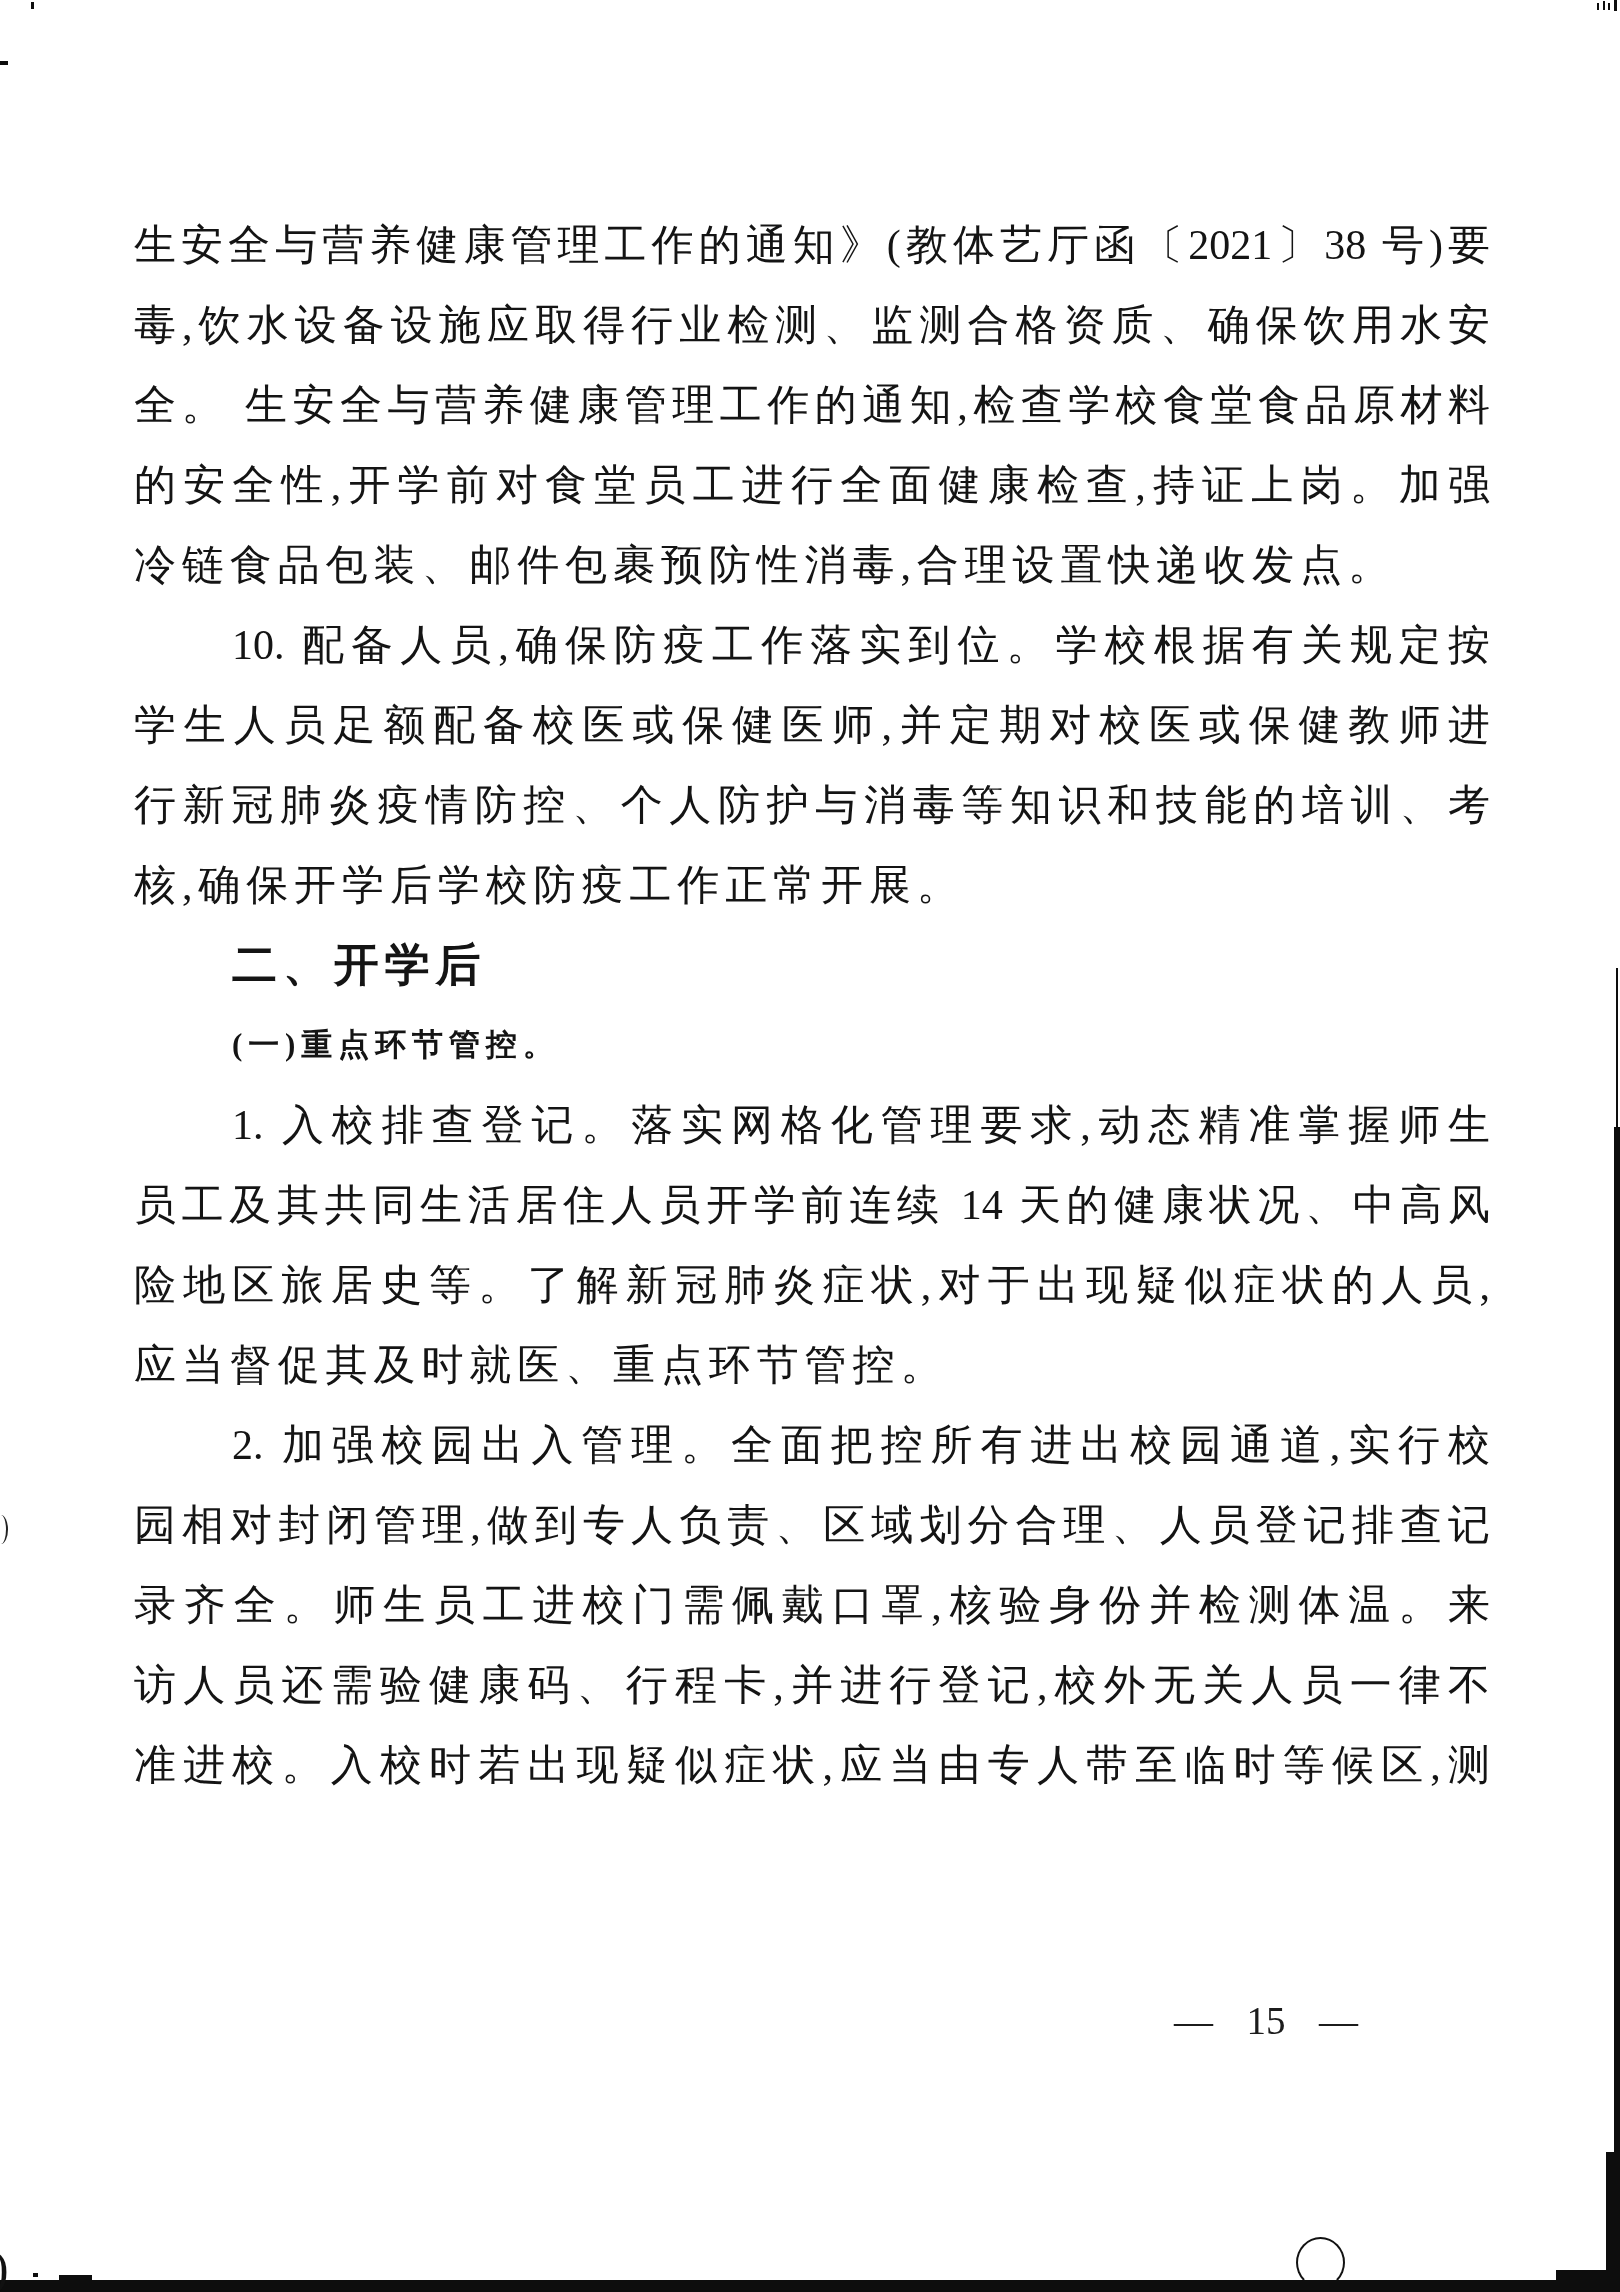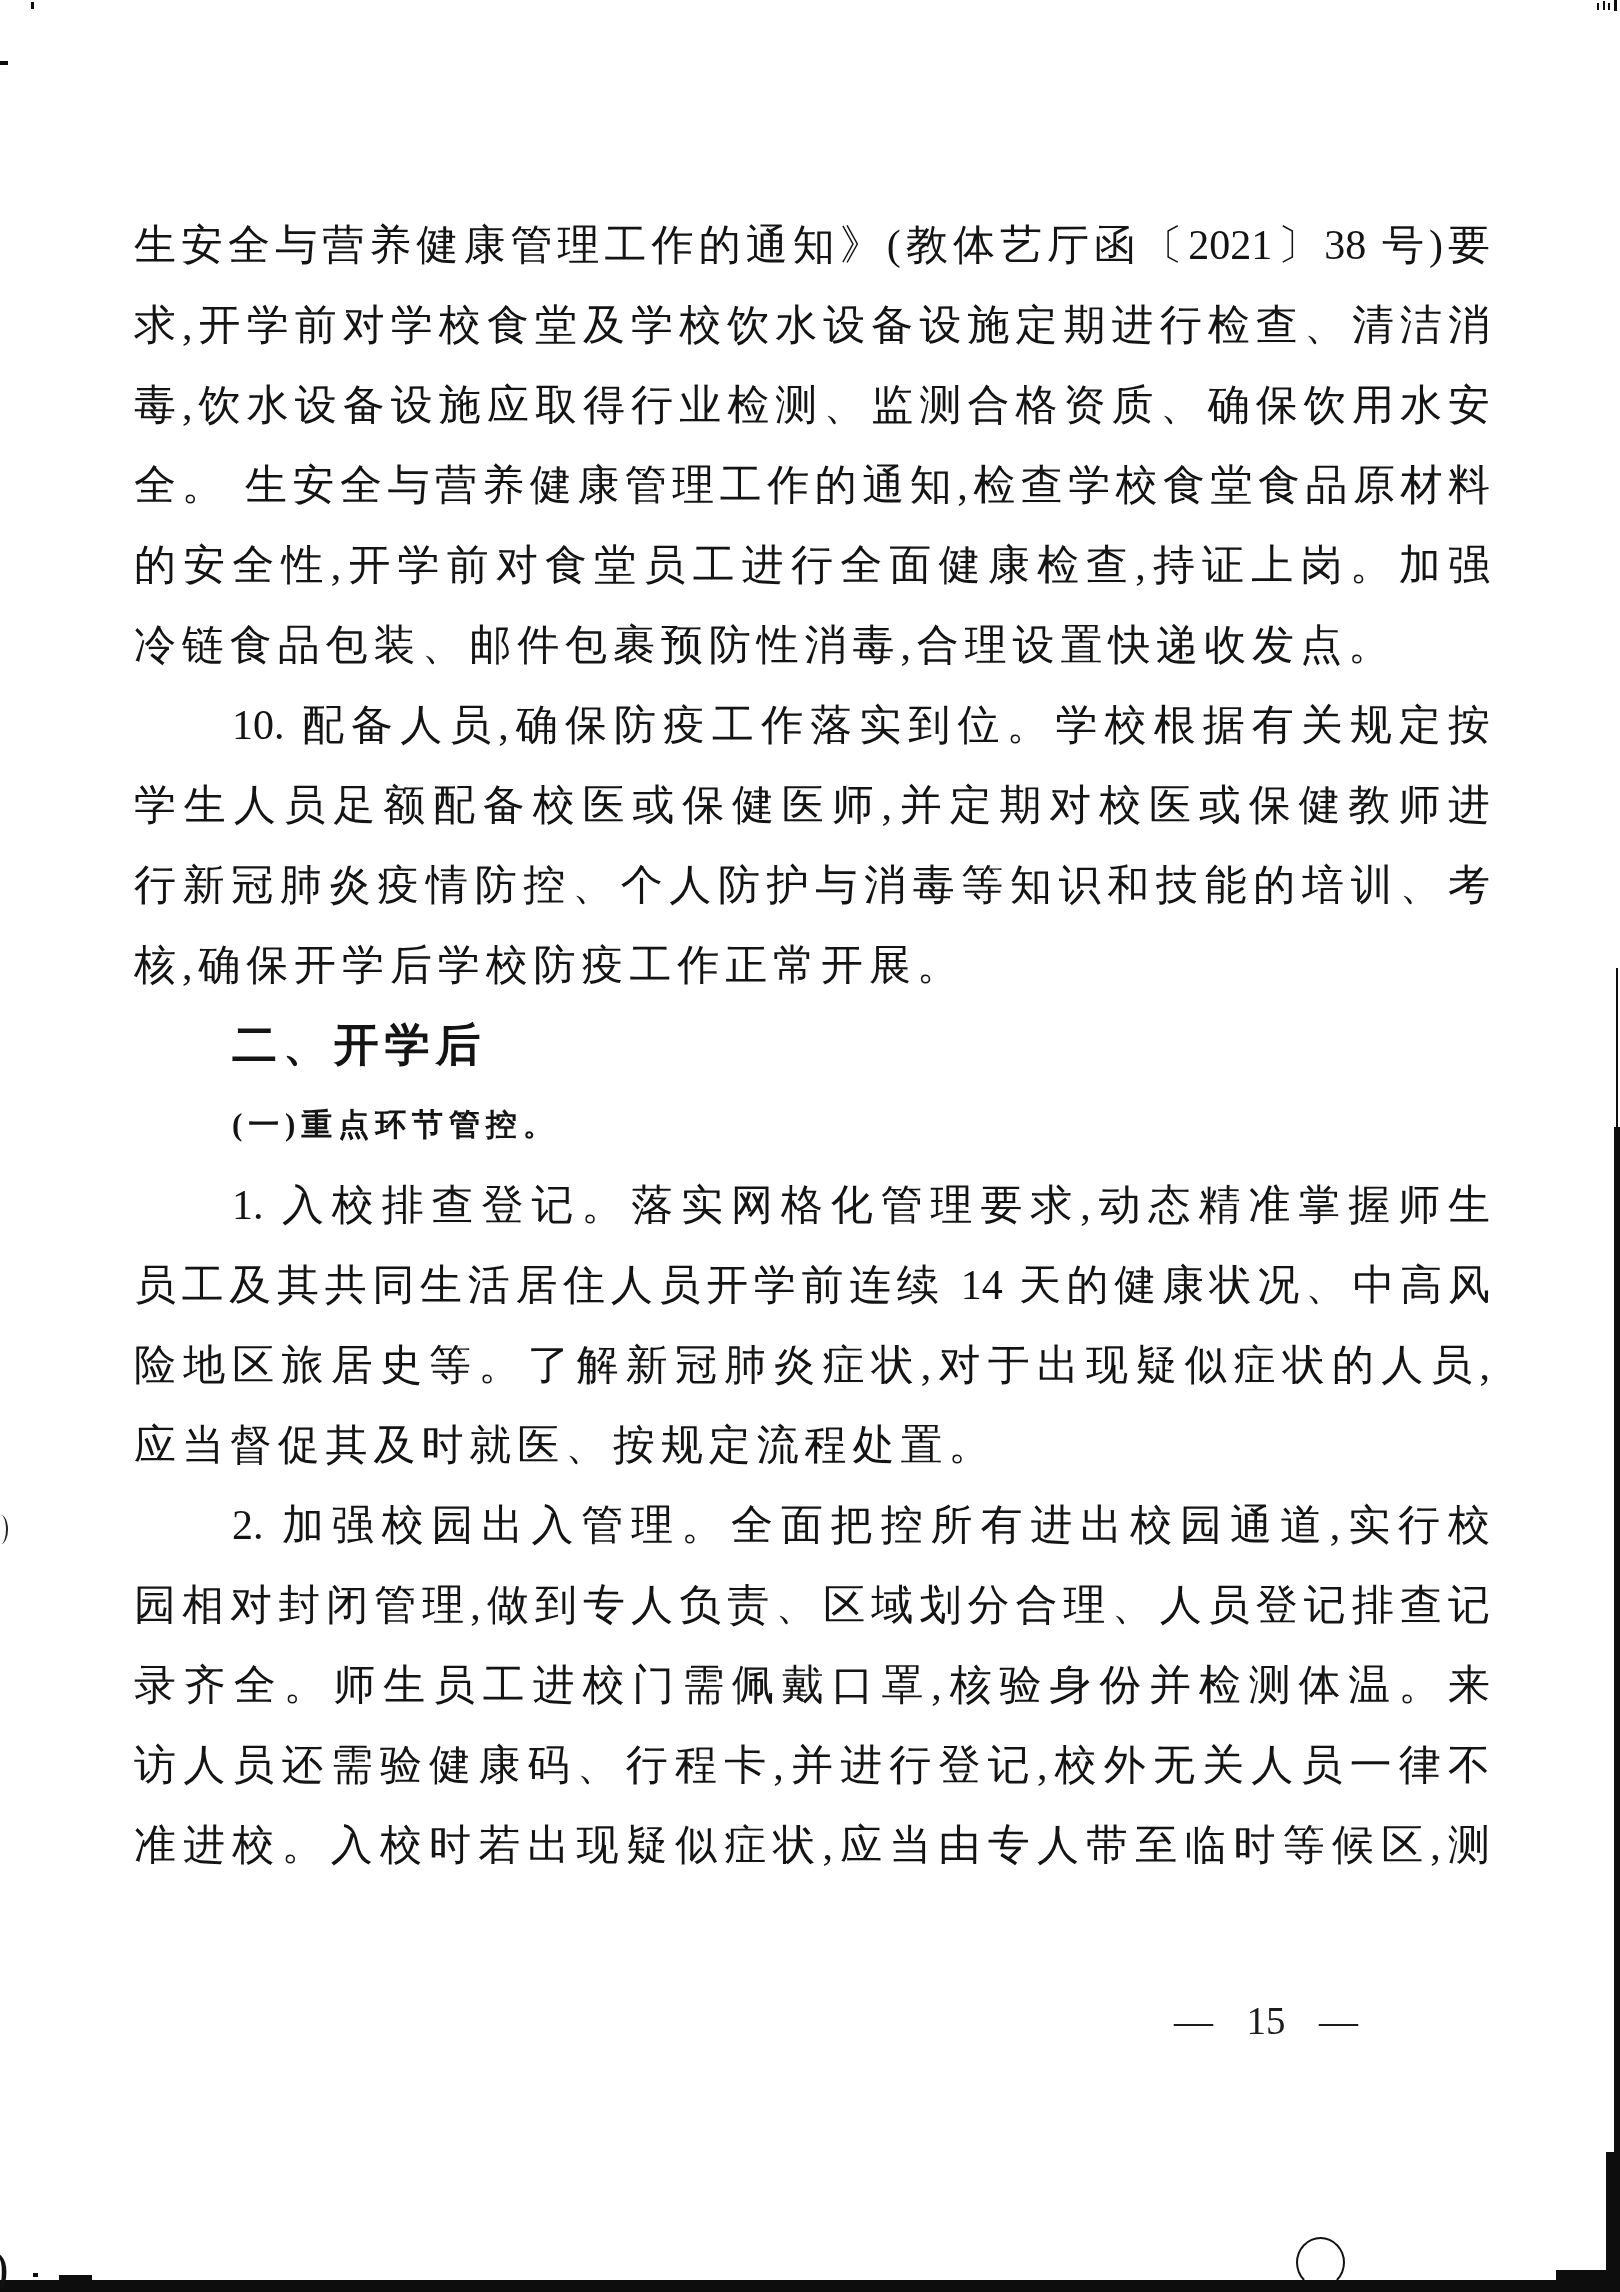--- a/index.html
+++ b/index.html
@@ -88,38 +88,37 @@
     background:transparent;
   }
 </style>
 </head>
 <body>
 
 <div class="page">
 
   <main class="content">
     <p class="line">生安全与营养健康管理工作的通知》(教体艺厅函〔2021〕38 号)要</p>
-    <p class="line">求,开学前对学校食堂及学校饮水设备设施定期进行检查、清洁消</p>
     <p class="line">毒,饮水设备设施应取得行业检测、监测合格资质、确保饮用水安</p>
     <p class="line">全。 生安全与营养健康管理工作的通知,检查学校食堂食品原材料</p>
     <p class="line">的安全性,开学前对食堂员工进行全面健康检查,持证上岗。加强</p>
     <p class="line end">冷链食品包装、邮件包裹预防性消毒,合理设置快递收发点。</p>
 
     <p class="line indent">10. 配备人员,确保防疫工作落实到位。学校根据有关规定按</p>
     <p class="line">学生人员足额配备校医或保健医师,并定期对校医或保健教师进</p>
     <p class="line">行新冠肺炎疫情防控、个人防护与消毒等知识和技能的培训、考</p>
     <p class="line end">核,确保开学后学校防疫工作正常开展。</p>
 
     <h2 class="heading">二、开学后</h2>
     <h3 class="subheading">(一)重点环节管控。</h3>
 
     <p class="line indent">1. 入校排查登记。落实网格化管理要求,动态精准掌握师生</p>
     <p class="line">员工及其共同生活居住人员开学前连续 14 天的健康状况、中高风</p>
     <p class="line">险地区旅居史等。了解新冠肺炎症状,对于出现疑似症状的人员,</p>
-    <p class="line end">应当督促其及时就医、按规定流程处置。</p>
+    <p class="line end">应当督促其及时就医、重点环节管控。</p>
 
     <p class="line indent">2. 加强校园出入管理。全面把控所有进出校园通道,实行校</p>
     <p class="line">园相对封闭管理,做到专人负责、区域划分合理、人员登记排查记</p>
     <p class="line">录齐全。师生员工进校门需佩戴口罩,核验身份并检测体温。来</p>
     <p class="line">访人员还需验健康码、行程卡,并进行登记,校外无关人员一律不</p>
     <p class="line">准进校。入校时若出现疑似症状,应当由专人带至临时等候区,测</p>
   </main>
 
   <div class="page-footer">
     <span>—</span>

